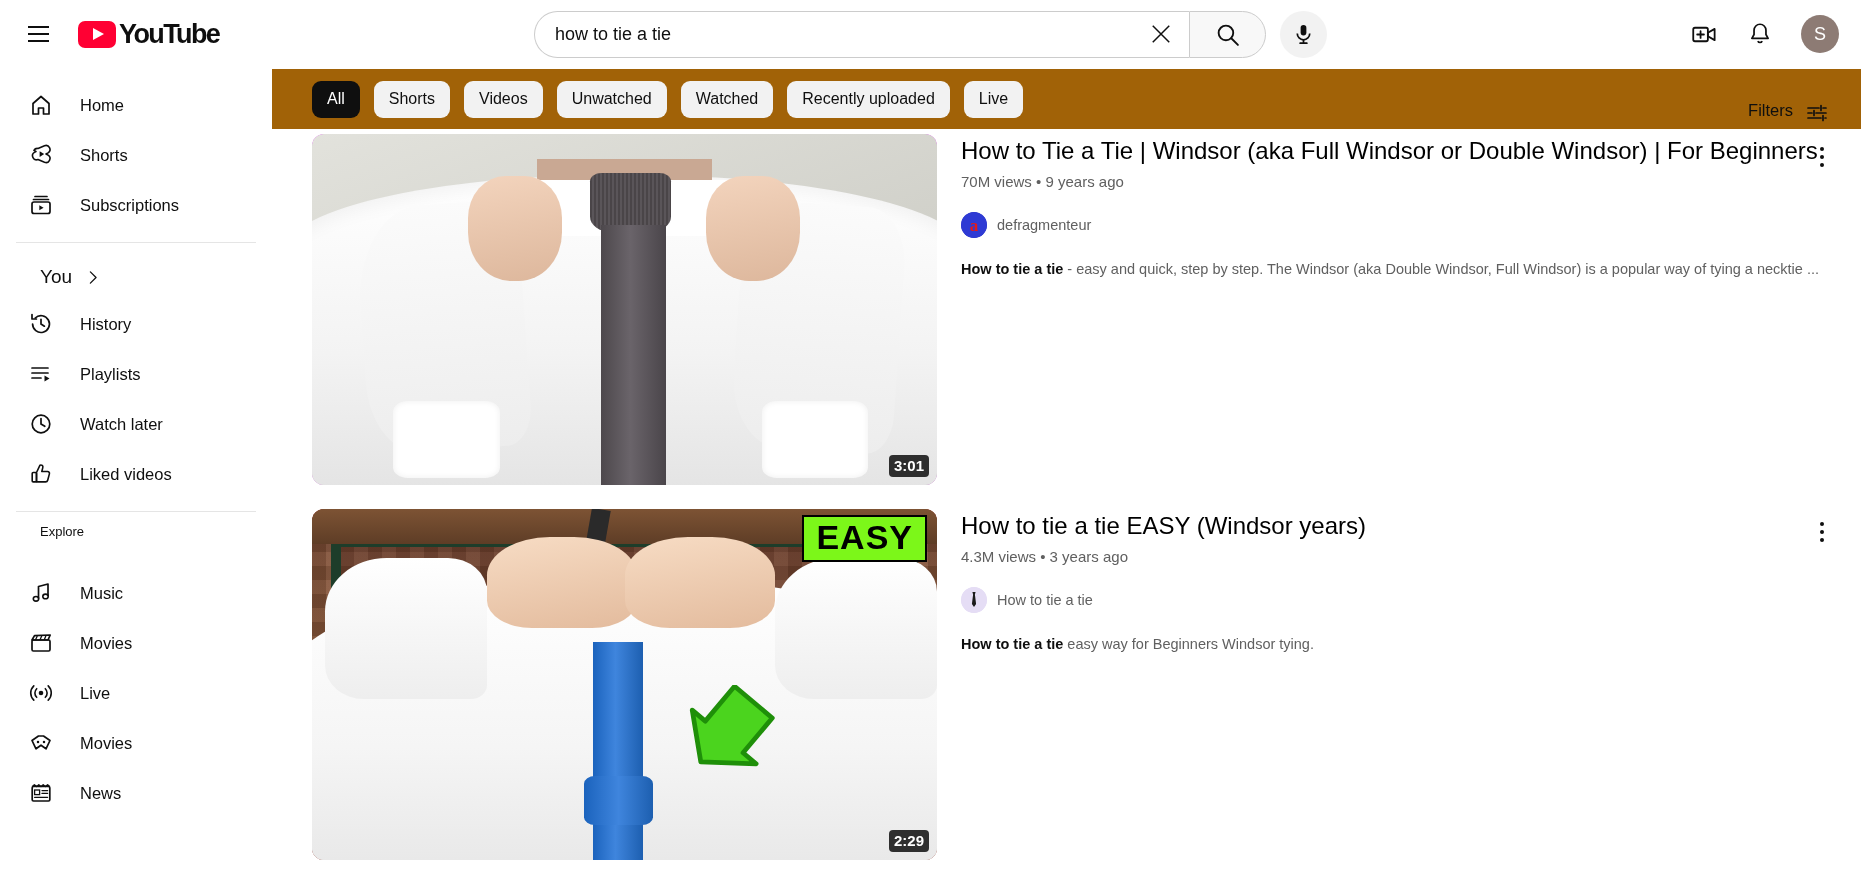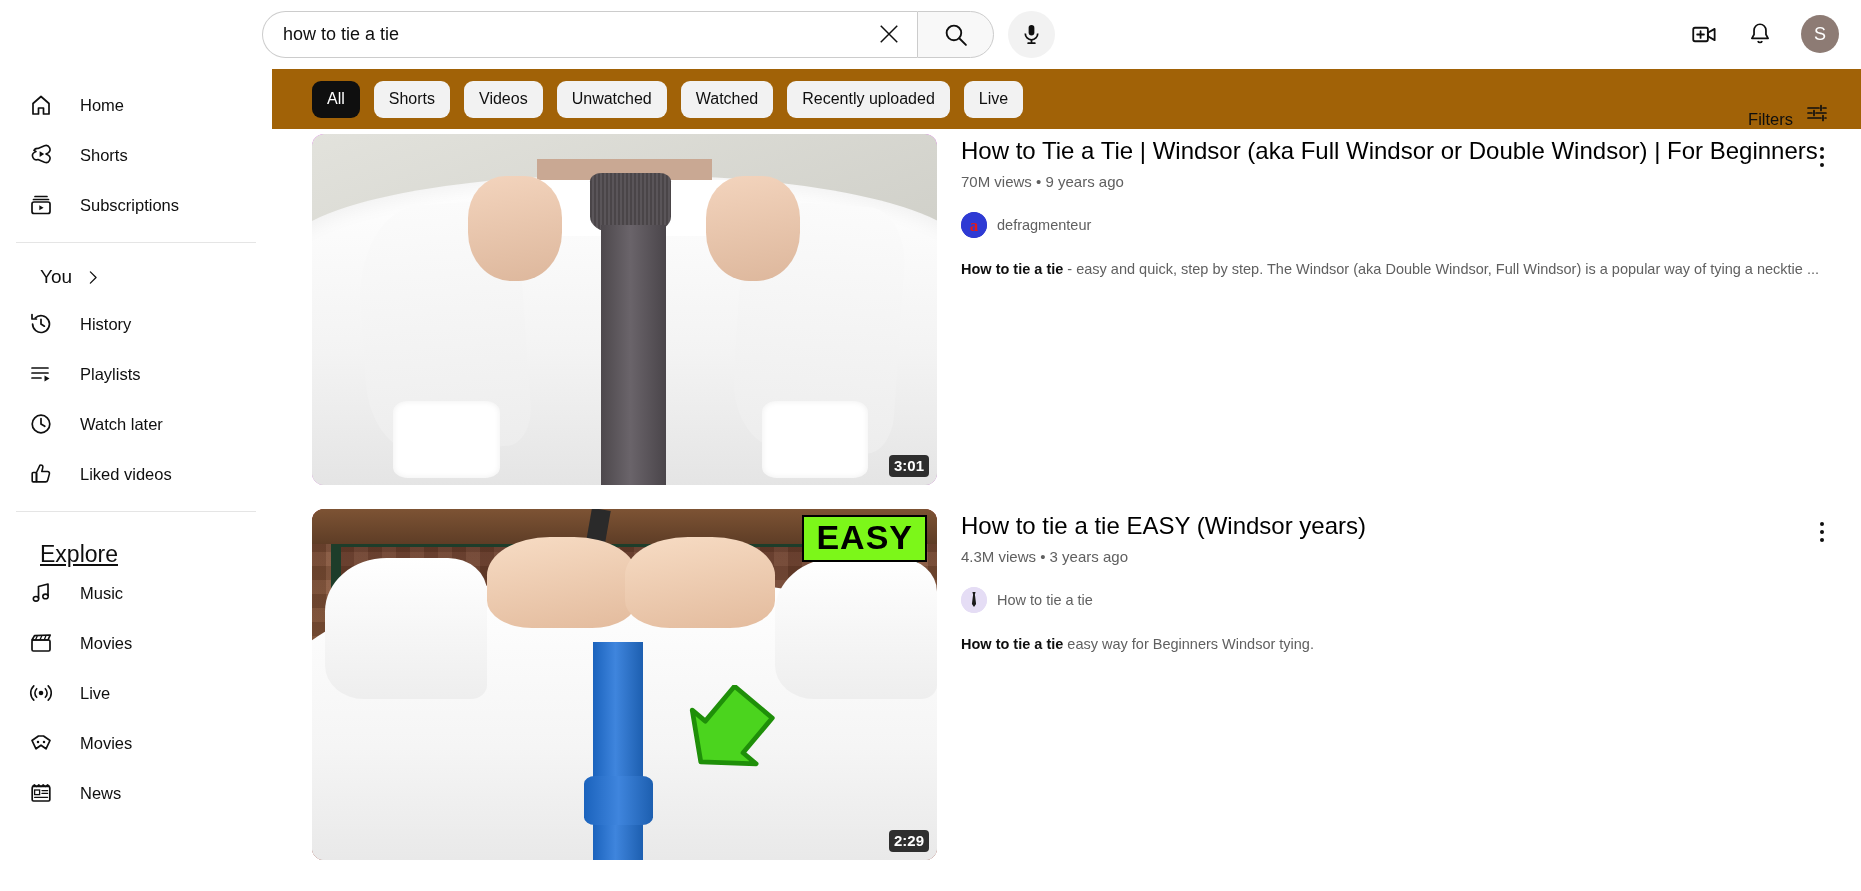--- a/index.html
+++ b/index.html
@@ -110,43 +110,43 @@
   }
   .side-label { font-size: 16.5px; color: #0f0f0f; white-space: nowrap; }
   .side-sep { height: 1px; background: #e5e5e5; margin: 12px 16px; }
   .side-head {
     display: flex; align-items: center;
     height: 44px; padding-left: 28px; margin: 0 12px;
     font-size: 19px; font-weight: 500; cursor: pointer;
   }
   .side-head .chev { margin-left: 12px; display: flex; align-items: center; }
   .side-head-plain {
-    display: flex; align-items: flex-end;
+    display: flex; align-items: flex-start;
     height: 44px; padding-left: 28px; margin: 0 12px;
-    font-size: 23px; font-weight: 500; text-decoration: underline;
+    font-size: 13px; font-weight: 500;
   }
 
   
   .chipbar {
     position: absolute; top: 69px; left: 272px;
     width: 1589px; height: 60px;
     display: flex; align-items: center;
     padding-left: 40px; padding-right: 26px;
     background: #a16207; z-index: 20;
   }
   .chip {
     height: 37px; padding: 0 15px;
     border-radius: 9px; background: #f2f2f2;
     display: flex; align-items: center; justify-content: center;
     font-size: 16px; color: #0f0f0f; margin-right: 14px;
     cursor: pointer; white-space: nowrap;
   }
   .chip.active { background: #0f0f0f; color: #fff; }
   .filters-btn {
-    margin-left: auto; display: flex; align-items: flex-end; gap: 12px;
+    margin-left: auto; display: flex; align-items: flex-start; gap: 12px;
     font-size: 16.5px; cursor: pointer; padding-right: 6px; margin-top: 32px;
   }
 
   
   .results {
     position: absolute; top: 134px; left: 272px;
     width: 1589px; height: 757px;
     padding-left: 40px;
     overflow: hidden;
   }
@@ -300,20 +300,33 @@
     color: #000; font-size: 34px; font-weight: bold;
     letter-spacing: 1px; padding: 1px 12px 3px;
     font-family: "Liberation Sans", sans-serif;
   }
   .t2 .arrow { position: absolute; right: 23%; top: 50%; width: 20%; height: 27%; }
 </style>
 </head>
 <body>
 
 <div class="topbar">
+  <div class="tb-left">
+    <div class="hamburger">
+      <span></span>
+        <span></span>
+        <span></span>
+    </div>
+    <div class="yt-logo">
+      <div class="yt-play">
+          <i></i>
+        </div>
+      <div class="yt-word">YouTube</div>
+    </div>
+  </div>
 
   <div class="tb-center">
     <div class="search-wrap">
       <div class="search-box">
         <input class="search-input-text" type="text" value="how to tie a tie" style="">
         <div class="clear-btn">
           <svg width="22" height="22" viewBox="0 0 24 24">
             <path d="M3 3 L21 21 M21 3 L3 21" stroke="#0f0f0f" stroke-width="1.6" fill="none"></path>
           </svg>
         </div>

